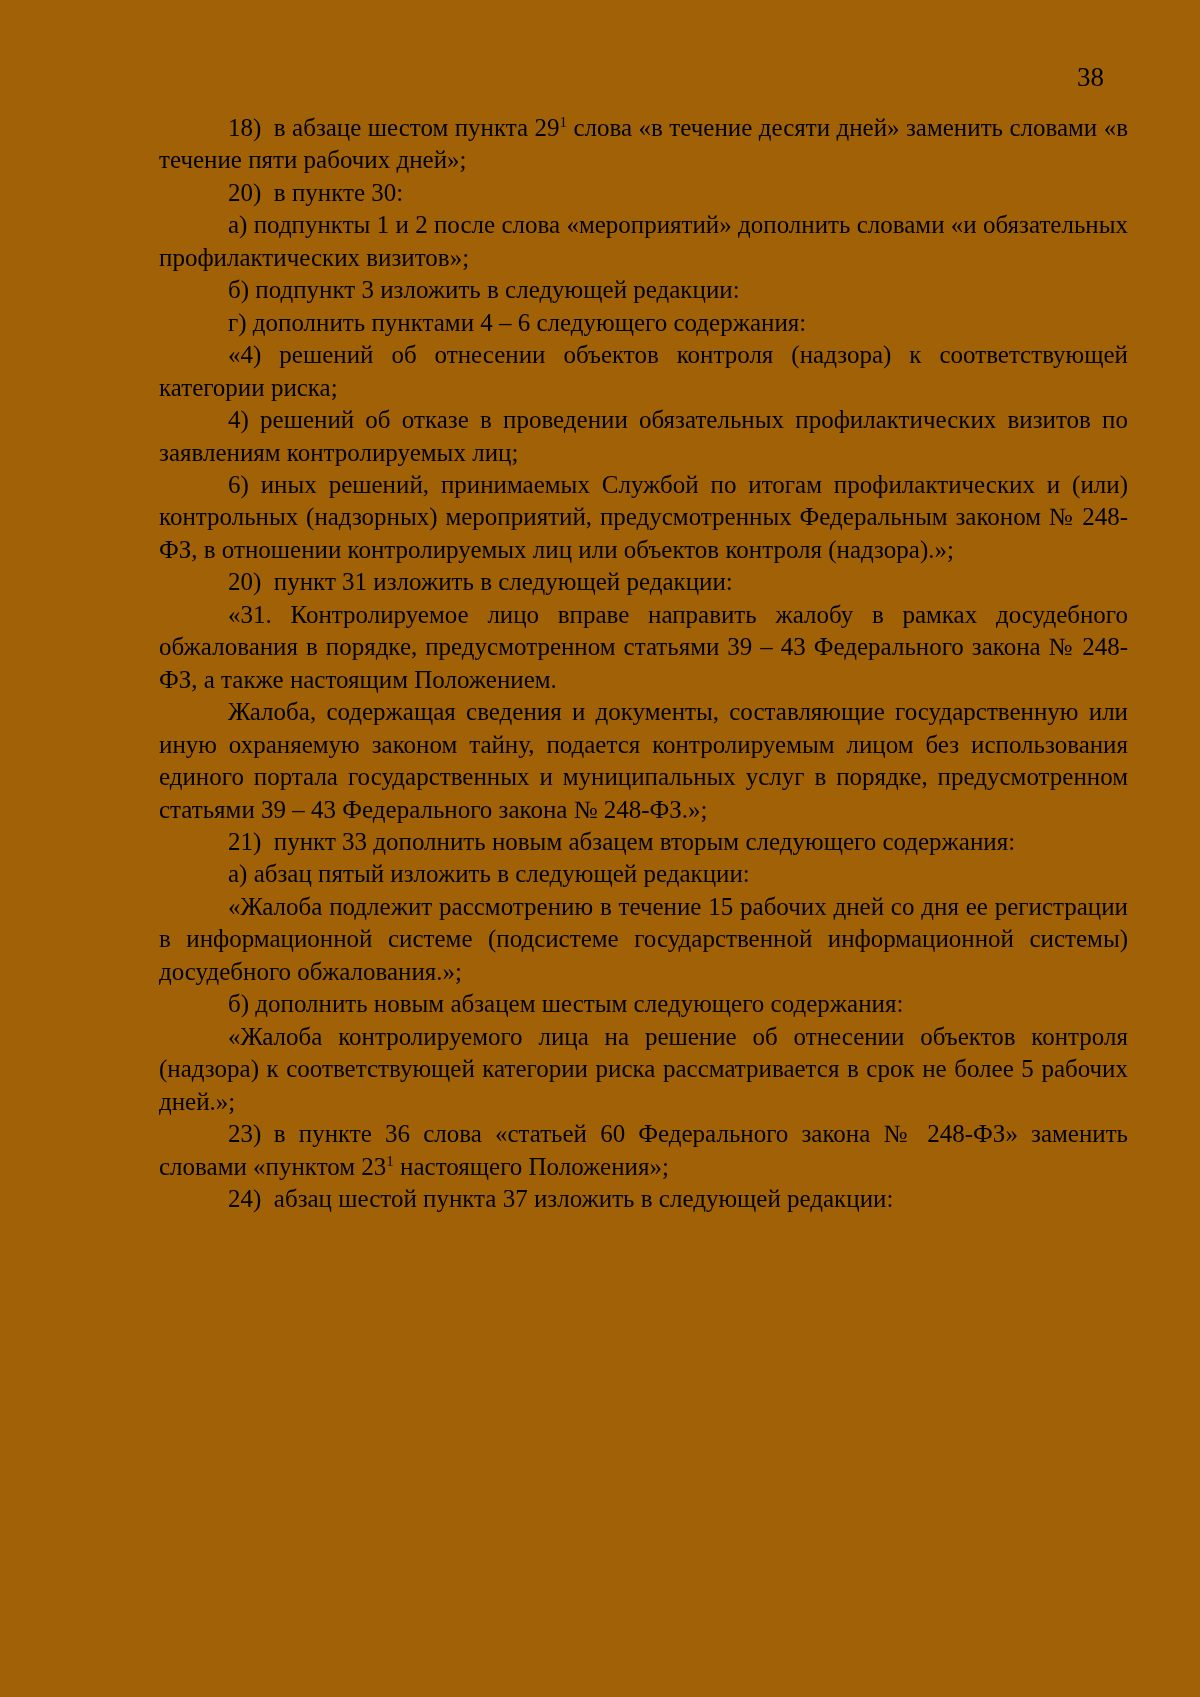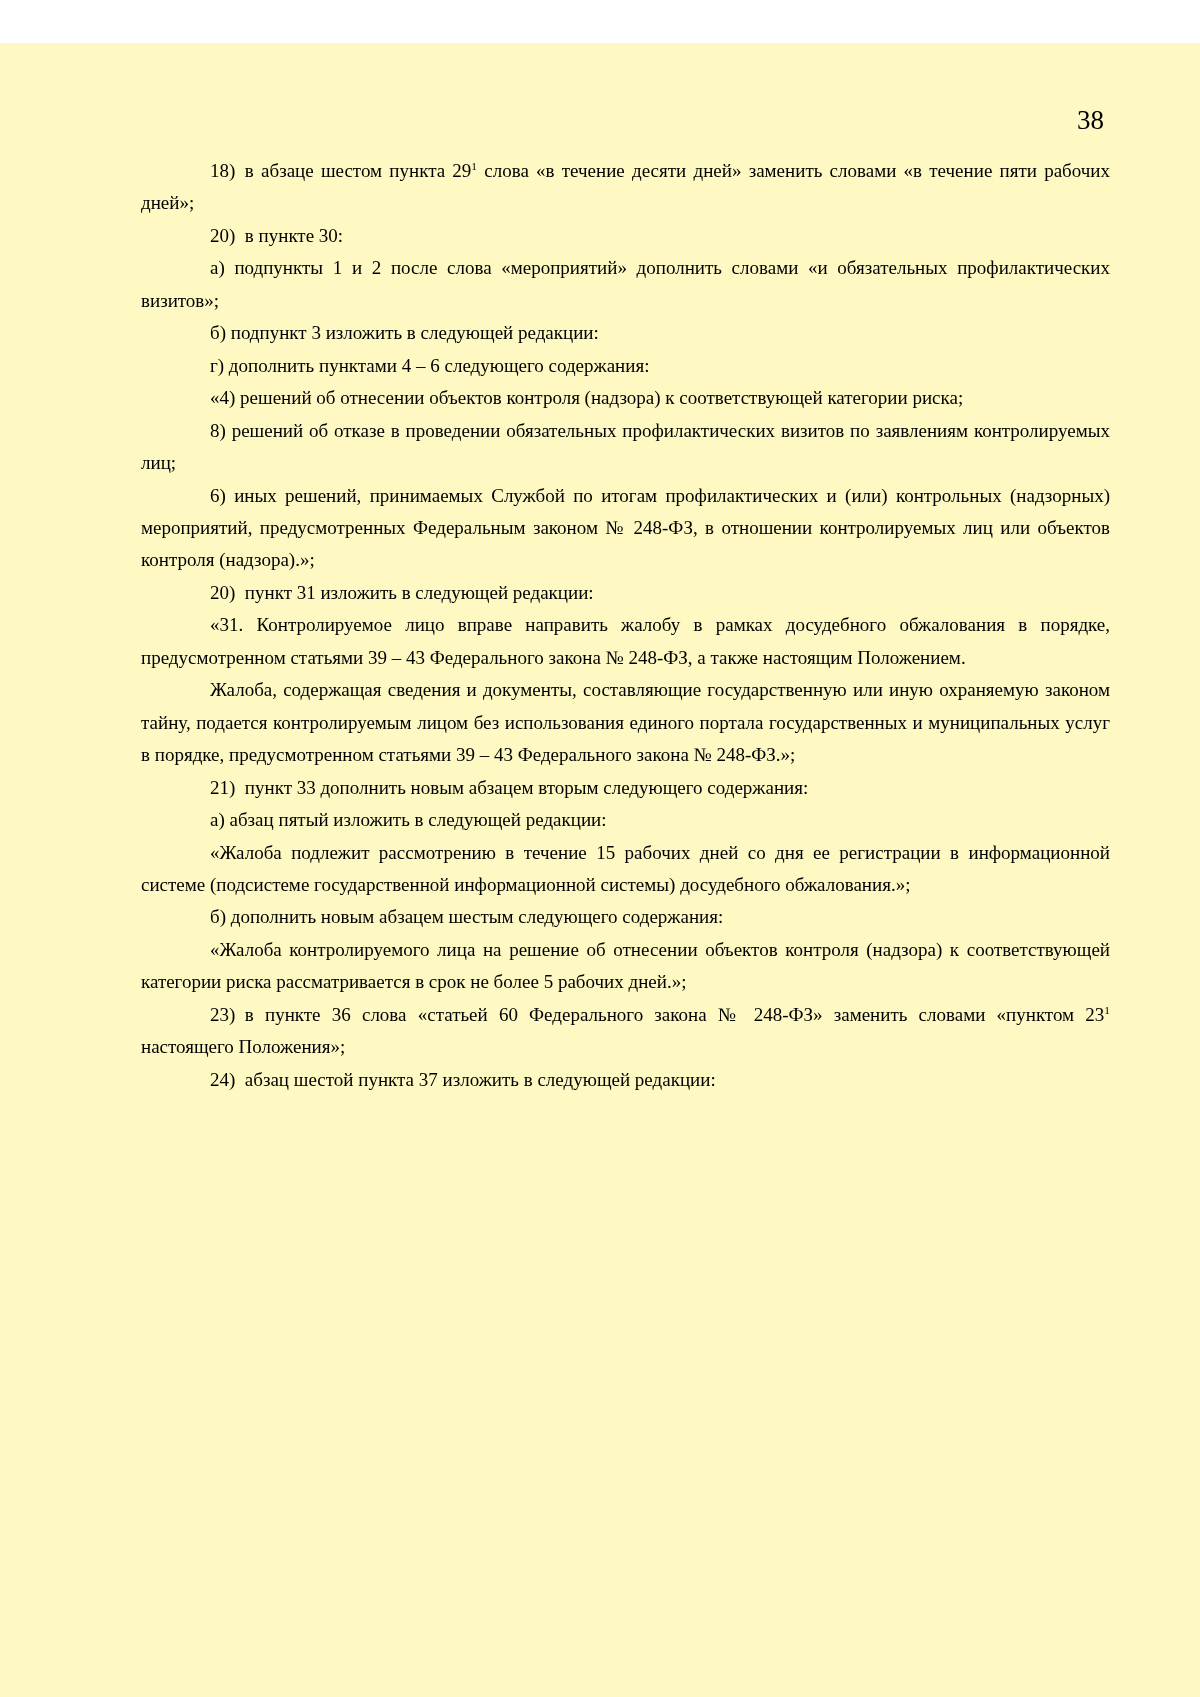--- a/index.html
+++ b/index.html
@@ -8,36 +8,35 @@
     height: 1697px;
     background: #ffffff;
     font-family: "Liberation Serif", "DejaVu Serif", serif;
     color: #000000;
     position: relative;
     overflow: hidden;
   }
   .page {
     position: absolute;
     inset: 0;
-    background: #fef9c3;
-    margin-top: 43px;
+    background: #a16207;
   }
   .page-number {
     position: absolute;
     top: 61px;
     left: 1077px;
     font-size: 27px;
     line-height: 1.2;
   }
   .content {
     position: absolute;
-    left: 141px;
+    left: 159px;
     top: 112px;
     width: 969px;
-    font-size: 19px;
+    font-size: 25px;
     line-height: 32.45px;
     text-align: justify;
   }
   .content p {
     margin: 0;
     padding: 0;
     text-indent: 69px;
   }
   .content sup {
     font-size: 0.6em;
@@ -51,21 +50,21 @@
 
 <div class="page">
   <div class="page-number">38</div>
   <div class="content" id="content">
       <p><span>18) в абзаце шестом пункта 29</span><sup>1</sup><span> слова «в течение десяти дней» заменить словами «в течение пяти рабочих дней»;</span></p>
       <p><span>20) в пункте 30:</span></p>
       <p><span>а) подпункты 1 и 2 после слова «мероприятий» дополнить словами «и обязательных профилактических визитов»;</span></p>
       <p><span>б) подпункт 3 изложить в следующей редакции:</span></p>
       <p><span>г) дополнить пунктами 4 – 6 следующего содержания:</span></p>
       <p><span>«4) решений об отнесении объектов контроля (надзора) к соответствующей категории риска;</span></p>
-      <p><span>8) решений об отказе в проведении обязательных профилактических визитов по заявлениям контролируемых лиц;</span></p>
+      <p><span>4) решений об отказе в проведении обязательных профилактических визитов по заявлениям контролируемых лиц;</span></p>
       <p><span>6) иных решений, принимаемых Службой по итогам профилактических и (или) контрольных (надзорных) мероприятий, предусмотренных Федеральным законом № 248-ФЗ, в отношении контролируемых лиц или объектов контроля (надзора).»;</span></p>
       <p><span>20) пункт 31 изложить в следующей редакции:</span></p>
       <p><span>«31. Контролируемое лицо вправе направить жалобу в рамках досудебного обжалования в порядке, предусмотренном статьями 39 – 43 Федерального закона № 248-ФЗ, а также настоящим Положением.</span></p>
       <p><span>Жалоба, содержащая сведения и документы, составляющие государственную или иную охраняемую законом тайну, подается контролируемым лицом без использования единого портала государственных и муниципальных услуг в порядке, предусмотренном статьями 39 – 43 Федерального закона № 248-ФЗ.»;</span></p>
       <p><span>21) пункт 33 дополнить новым абзацем вторым следующего содержания:</span></p>
       <p><span>а) абзац пятый изложить в следующей редакции:</span></p>
       <p><span>«Жалоба подлежит рассмотрению в течение 15 рабочих дней со дня ее регистрации в информационной системе (подсистеме государственной информационной системы) досудебного обжалования.»;</span></p>
       <p><span>б) дополнить новым абзацем шестым следующего содержания:</span></p>
       <p><span>«Жалоба контролируемого лица на решение об отнесении объектов контроля (надзора) к соответствующей категории риска рассматривается в срок не более 5 рабочих дней.»;</span></p>
       <p><span>23) в пункте 36 слова «статьей 60 Федерального закона № 248-ФЗ» заменить словами «пунктом 23</span><sup>1</sup><span> настоящего Положения»;</span></p>

